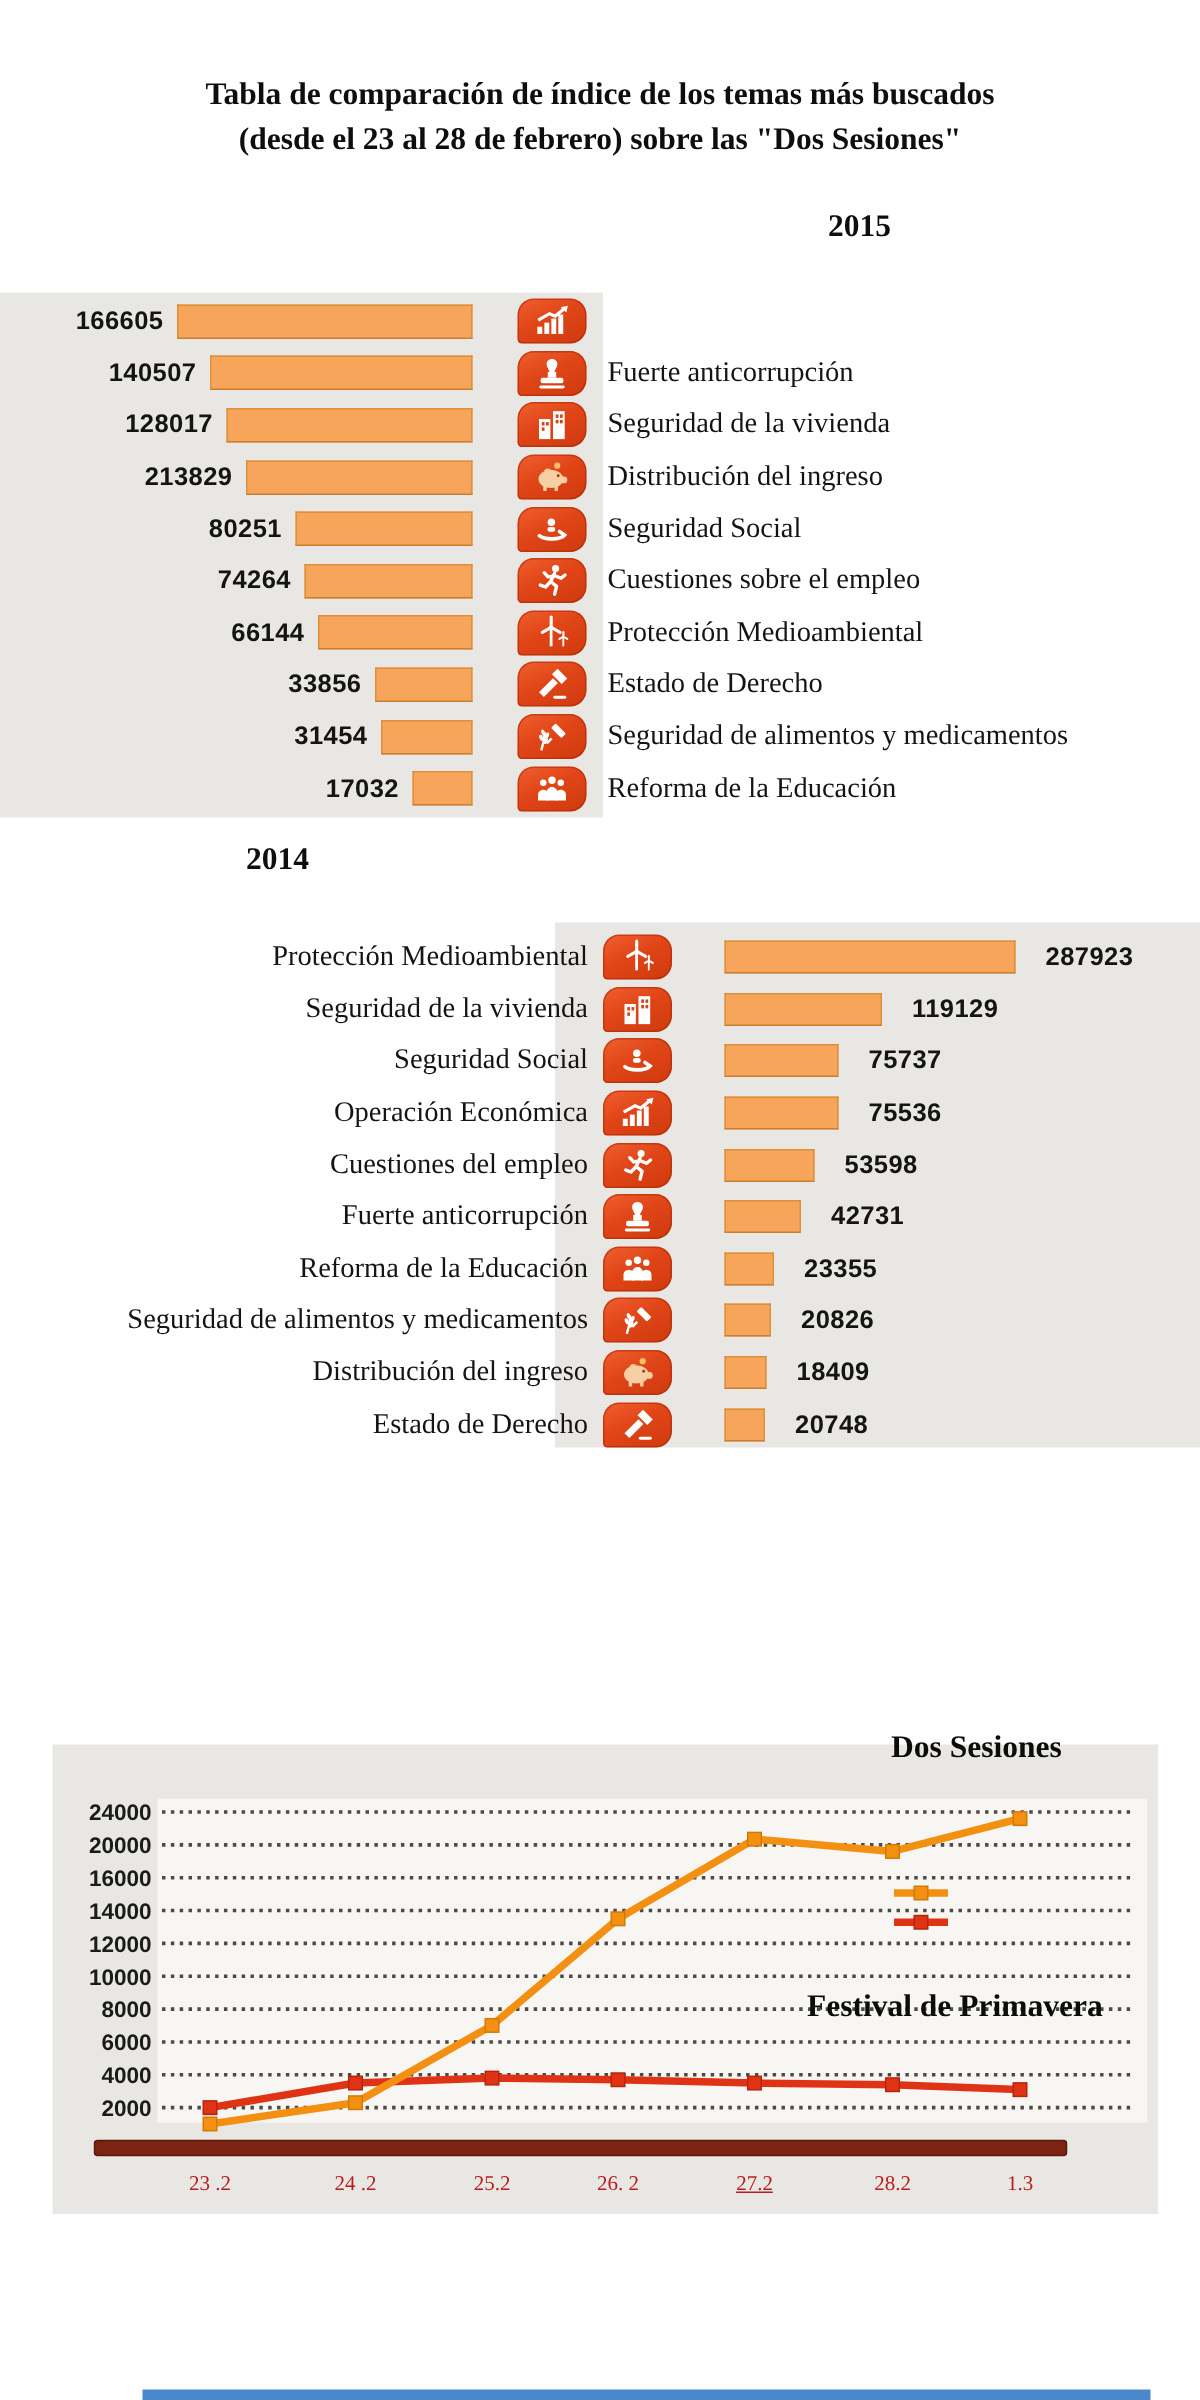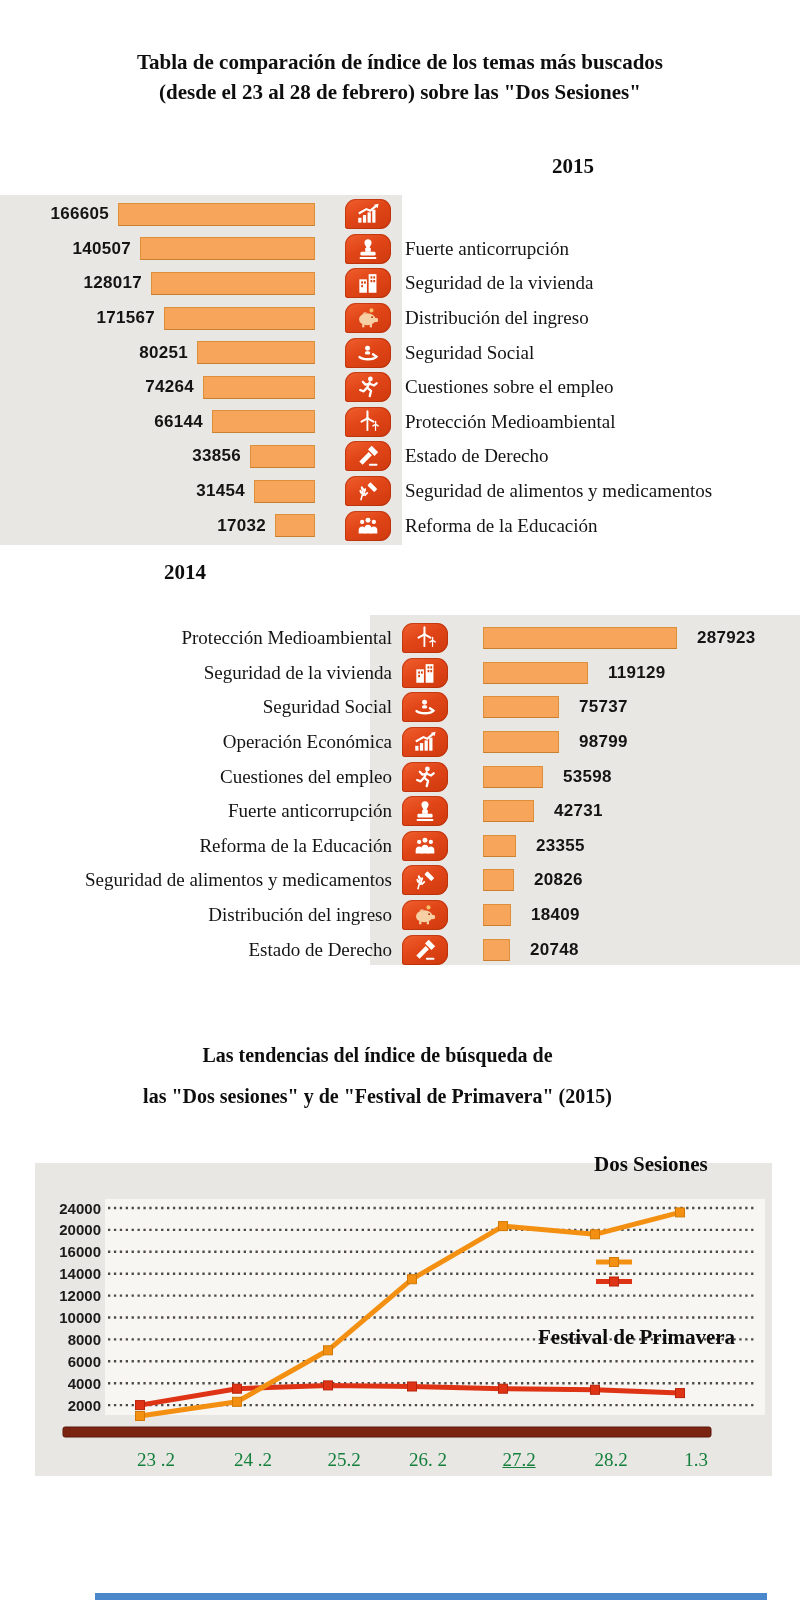--- a/index.html
+++ b/index.html
@@ -1,21 +1,21 @@
 <!DOCTYPE html>
 <html><head>
 <meta charset="utf-8">
 <style>
   html,body{margin:0;padding:0;background:#fff;}
   body{width:800px;height:1600px;position:relative;font-family:"Liberation Serif",serif;color:#111;}
   .canvas{position:absolute;left:0;top:0;width:800px;height:1600px;overflow:hidden;background:#fff;padding-left:16px;}
   .main-title{position:absolute;top:50px;left:0;width:800px;text-align:center;font-weight:bold;font-size:21px;color:#0e0e0e;}
   .main-title .l2{margin-top:5px;}
   .year{position:absolute;font-weight:bold;font-size:21px;color:#0e0e0e;}
-  .y2015{left:552px;top:138px;margin-top:16px;}
+  .y2015{left:552px;top:138px;}
   .y2014{left:164px;top:560px;}
   .panel{position:absolute;background:#e9e7e3;}
   .p2015{left:0;top:195px;width:402px;height:350px;}
   .p2014{left:370px;top:615px;width:430px;height:350px;}
   .ptrend{left:35px;top:1163px;width:737px;height:313px;}
   .rows{position:absolute;left:0;width:699px;}
   .rows2015{top:197px;}
   .rows2014{top:621px;}
   .brow{height:34.6px;display:grid;align-items:center;}
   .m2015{grid-template-columns:315px 30px 50px 10px 1fr;}
@@ -33,21 +33,21 @@
       box-shadow:inset 0 0 0 1px rgba(170,40,5,.55);
       display:flex;align-items:center;justify-content:center;}
   .trend-title{position:absolute;left:0;top:1044px;width:755px;text-align:center;font-weight:bold;font-size:20px;color:#0e0e0e;}
   .trend-title .l2{margin-top:18px;}
   #trendsvg{position:absolute;left:35px;top:1163px;width:737px;height:313px;}
   .ytick{font-family:"Liberation Sans",sans-serif;font-weight:bold;font-size:15px;fill:#1b1b1b;}
   .series-label{position:absolute;font-weight:bold;font-size:21px;color:#0c0c0c;white-space:nowrap;}
   .lbl-dos{left:594px;top:1152px;}
   .lbl-fest{left:538px;top:1325px;}
   #xlabels{position:absolute;left:0;top:1449px;width:800px;height:26px;}
-  #xlabels span{position:absolute;transform:translateX(-50%);font-size:19px;color:#15803d;white-space:nowrap;margin-left:16px;}
+  #xlabels span{position:absolute;transform:translateX(-50%);font-size:14px;color:#b91c1c;white-space:nowrap;}
   .bottom-bar{position:absolute;left:95px;top:1593px;width:672px;height:7px;background:#4b87cb;}
 </style>
 </head>
 <body>
 
 <div class="canvas">
   <div class="main-title">
     <div class="l1">Tabla de comparación de índice de los temas más buscados</div>
     <div class="l2">(desde el 23 al 28 de febrero) sobre las "Dos Sesiones"</div>
   </div>
@@ -107,21 +107,21 @@
             <rect x="16.9" y="5.8" width="1.7" height="2.1" fill="#d8430f"></rect>
             <rect x="14.3" y="9.2" width="1.7" height="2.1" fill="#d8430f"></rect>
             <rect x="16.9" y="9.2" width="1.7" height="2.1" fill="#d8430f"></rect>
           </svg>
         </span>
         <span></span>
         <span class="blab al">Seguridad de la vivienda</span>
       </div>
       <div class="brow m2015">
         <span class="vcell right">
-          <span class="bval">171567</span>
+          <span class="bval">213829</span>
           <span class="bar" style="width:151px;background:#f6a55a"></span>
         </span>
         <span></span>
         <span class="ic">
           <svg viewBox="0 0 24 24" width="26" height="26" fill="#fff">
             <ellipse cx="11.3" cy="13.2" rx="7.6" ry="5.6" fill="#f7cfa4"></ellipse>
             <circle cx="19.3" cy="13.8" r="2.1" fill="#f7cfa4"></circle>
             <path d="M6.8 8.6 Q8.2 5.6 11.4 7.4 Z" fill="#f7cfa4"></path>
             <rect x="6.6" y="17.6" width="2.1" height="3" fill="#f7cfa4"></rect>
             <rect x="13.6" y="17.6" width="2.1" height="3" fill="#f7cfa4"></rect>
@@ -306,21 +306,21 @@
             <rect x="7.3" y="13" width="3" height="7"></rect>
             <rect x="11.6" y="10.5" width="3" height="9.5"></rect>
             <rect x="15.9" y="8" width="3" height="12"></rect>
             <path d="M3.5 11.5 L10.5 7.5 L14 9 L19.5 4.5" fill="none" stroke="#fff" stroke-width="2"></path>
             <path d="M21.8 2.6 L17.4 3.5 L20.8 6.7 Z"></path>
           </svg>
         </span>
         <span></span>
         <span class="vcell left">
           <span class="bar" style="width:76px;background:#f6a55a"></span>
-          <span class="bval">98799</span>
+          <span class="bval">75536</span>
         </span>
       </div>
       <div class="brow m2014">
         <span class="blab ar">Cuestiones del empleo</span>
         <span></span>
         <span class="ic">
           <svg viewBox="0 0 24 24" width="26" height="26" fill="#fff">
             <circle cx="14.2" cy="4.6" r="2.2"></circle>
             <path d="M13.6 7.6 L11.2 12.6 M11.2 12.6 L14.8 15.6 L13.6 20.4 M11.2 12.6 L8 16 L4.8 14.8 M13.2 8.8 L17.6 10.6 L20 8.6 M13.4 9 L9.6 9.8 L7.2 7.2" fill="none" stroke="#fff" stroke-width="2.1" stroke-linecap="round" stroke-linejoin="round"></path>
           </svg>
@@ -418,24 +418,20 @@
           </svg>
         </span>
         <span></span>
         <span class="vcell left">
           <span class="bar" style="width:27px;background:#f6a55a"></span>
           <span class="bval">20748</span>
         </span>
       </div>
     </div>
 
-  <div class="trend-title">
-    <div class="l1">Las tendencias del índice de búsqueda de</div>
-    <div class="l2">las "Dos sesiones" y de "Festival de Primavera" (2015)</div>
-  </div>
   <div class="panel ptrend"></div>
   <svg id="trendsvg" viewBox="0 0 737 313">
       <rect x="70" y="36" width="660" height="216" fill="#f7f6f3"></rect>
       <line x1="73" y1="45" x2="722" y2="45" stroke="#4d4a46" stroke-width="2.4" stroke-dasharray="2.3 3.6"></line>
       <text x="66" y="50.5" text-anchor="end" class="ytick">24000</text>
       <line x1="73" y1="66.9" x2="722" y2="66.9" stroke="#4d4a46" stroke-width="2.4" stroke-dasharray="2.3 3.6"></line>
       <text x="66" y="72.4" text-anchor="end" class="ytick">20000</text>
       <line x1="73" y1="88.8" x2="722" y2="88.8" stroke="#4d4a46" stroke-width="2.4" stroke-dasharray="2.3 3.6"></line>
       <text x="66" y="94.3" text-anchor="end" class="ytick">16000</text>
       <line x1="73" y1="110.69999999999999" x2="722" y2="110.69999999999999" stroke="#4d4a46" stroke-width="2.4" stroke-dasharray="2.3 3.6"></line>

